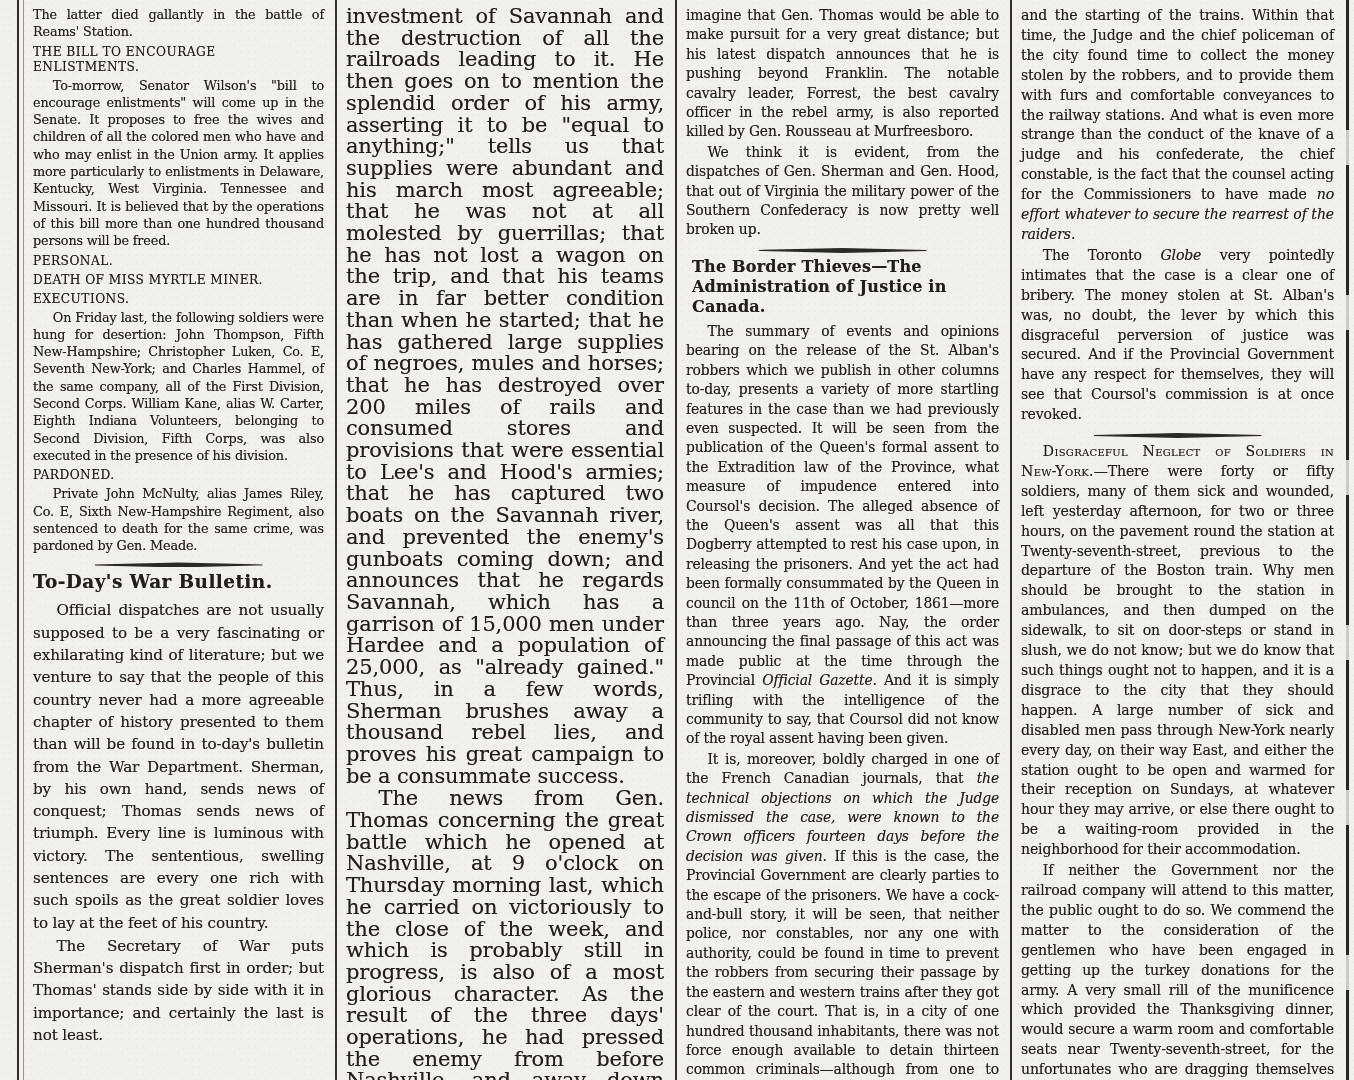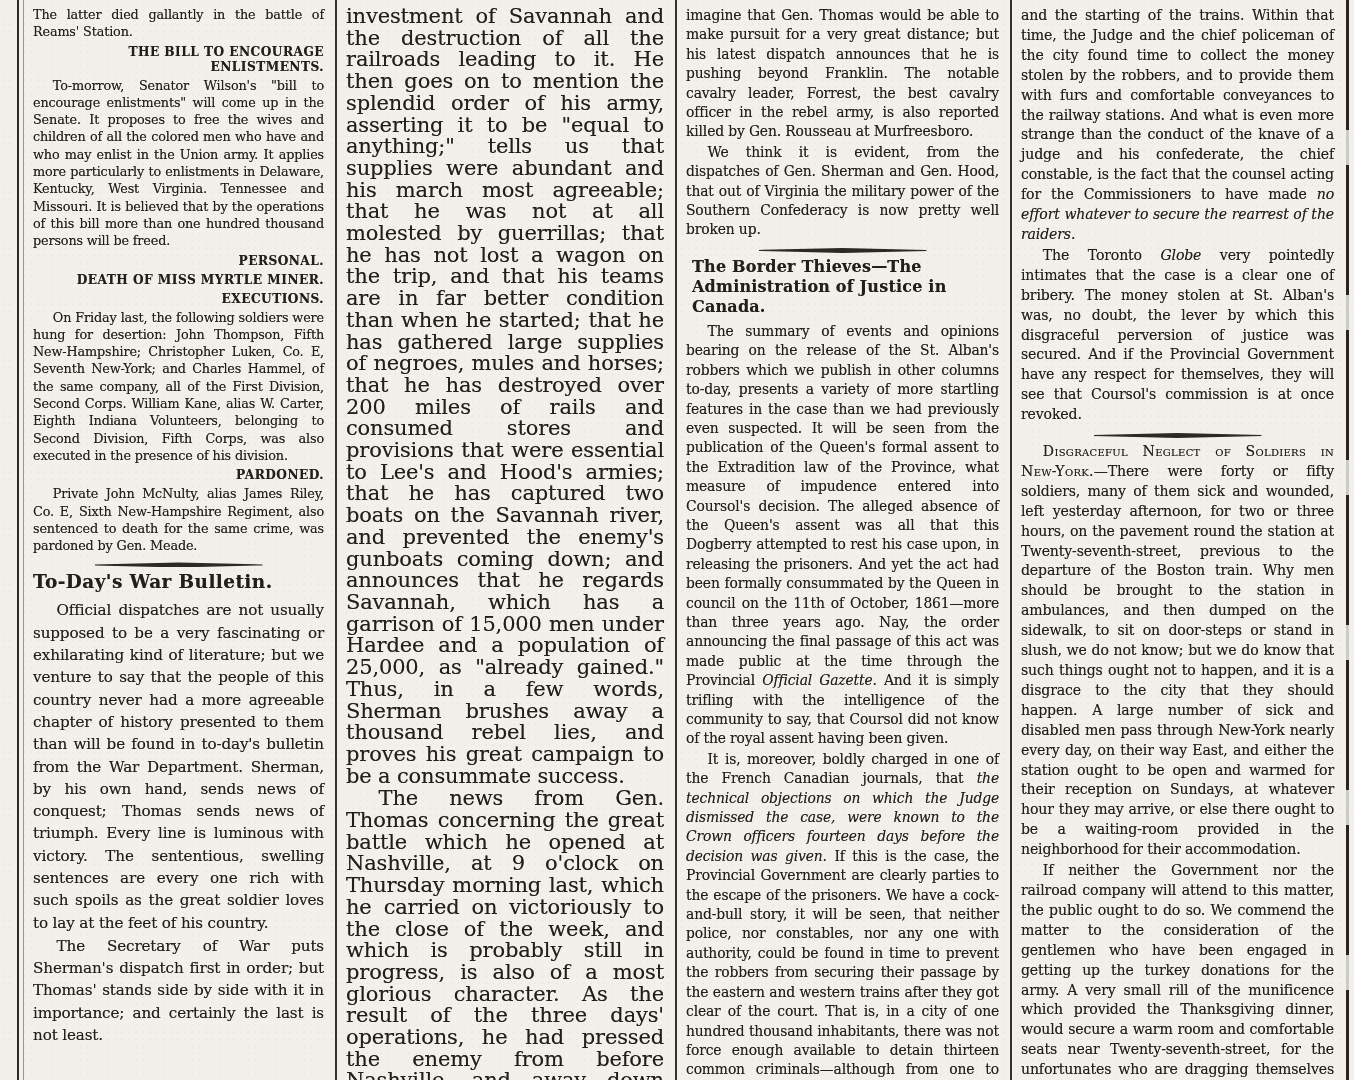--- a/index.html
+++ b/index.html
@@ -27,21 +27,21 @@
        letter-spacing:-0.15px;
        text-shadow:0 0 .45px rgba(35,30,24,.55);}
   .col + .col{border-left:2px solid #35302a;}
   p{margin:0 0 1px 0;text-indent:1.55em;}
   .noindent{text-indent:0;}
   .news{font-size:12.8px;line-height:17.3px;}
   .ed{font-size:15.2px;line-height:22.3px;}
   .col-2{font-size:21px;line-height:21.7px;}
   .col-3{font-size:13.9px;line-height:19.4px;}
   .col-4{font-size:14.1px;line-height:19.9px;}
-  .subhead{display:block;text-align:right;text-indent:0;font-weight:bold;
+  .subhead{display:block;text-align:left;text-indent:0;font-weight:normal;
     font-size:12.2px;letter-spacing:.45px;margin:4px 0 2px;line-height:15px;}
   .headline{display:block;text-indent:0;font-weight:bold;
     font-size:18.5px;letter-spacing:.4px;margin:3px 0 6px;line-height:22px;}
   .headline2{display:block;text-align:left;text-indent:0;font-weight:bold;
     font-size:16px;letter-spacing:.2px;margin:3px 6px 5px;line-height:20px;}
   .tapered-rule{width:168px;height:5px;margin:8px auto 4px;background:#2c2822;
     clip-path:polygon(0 40%,50% 0,100% 40%,100% 60%,50% 100%,0 60%);}
   .it{font-style:italic;}
   .sc{font-variant:small-caps;letter-spacing:.3px;}
 </style>

